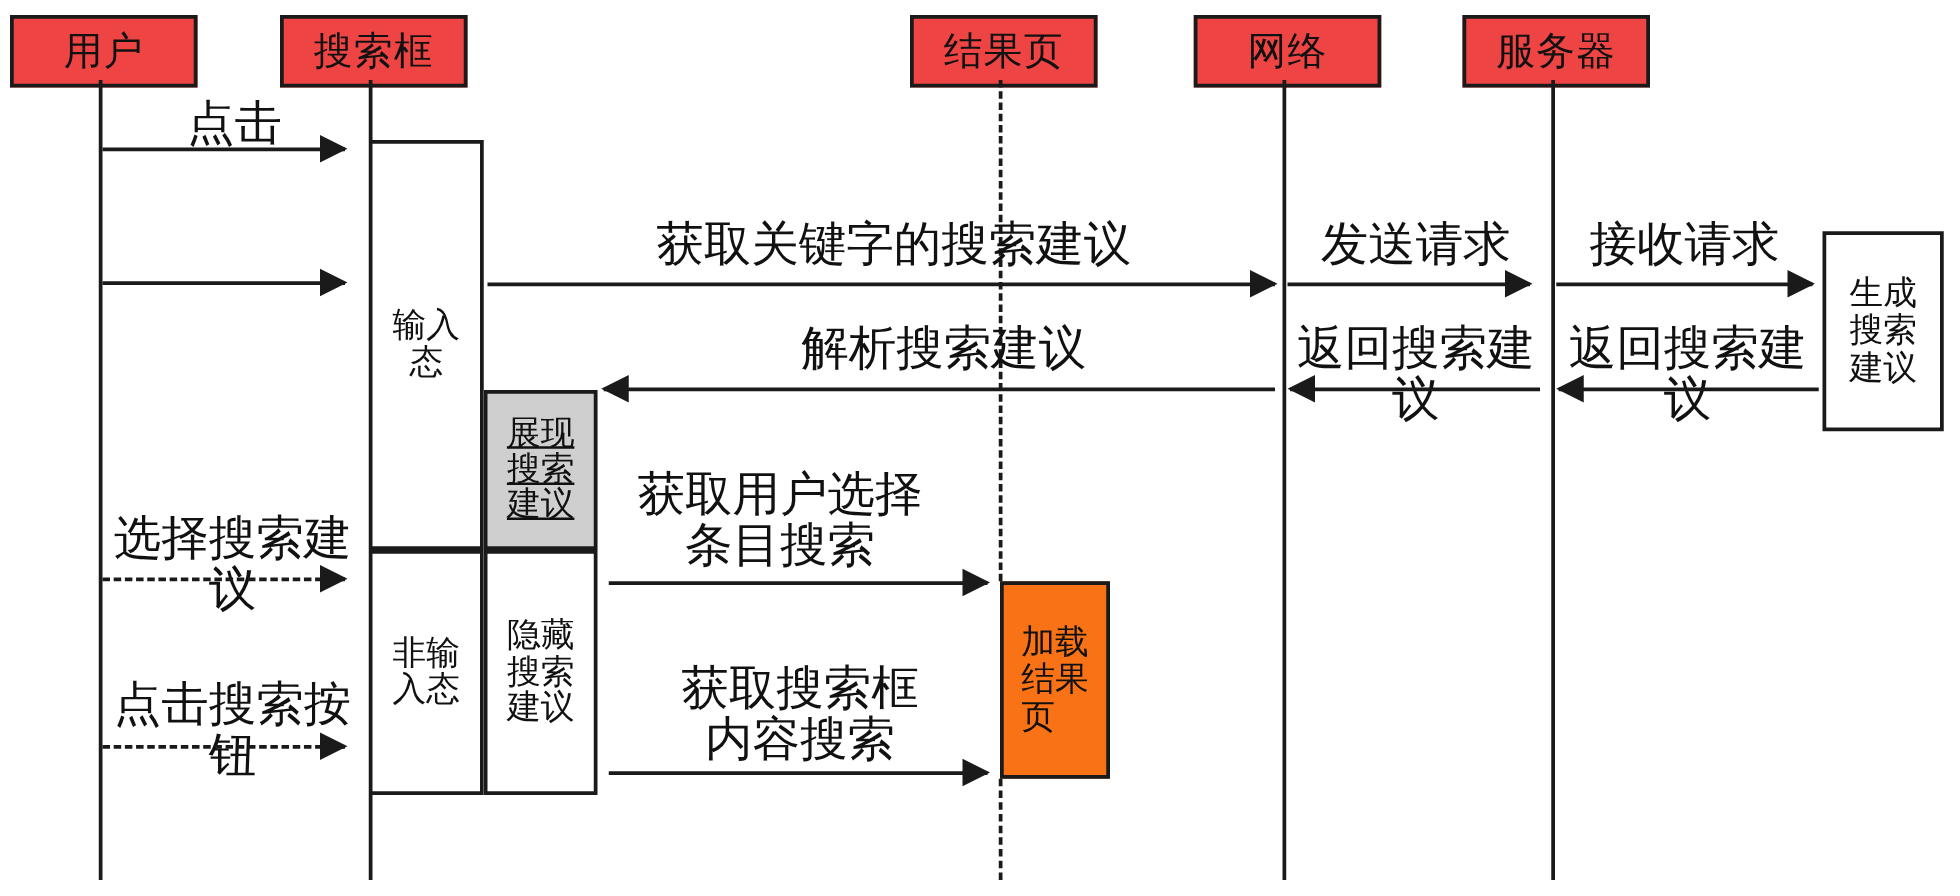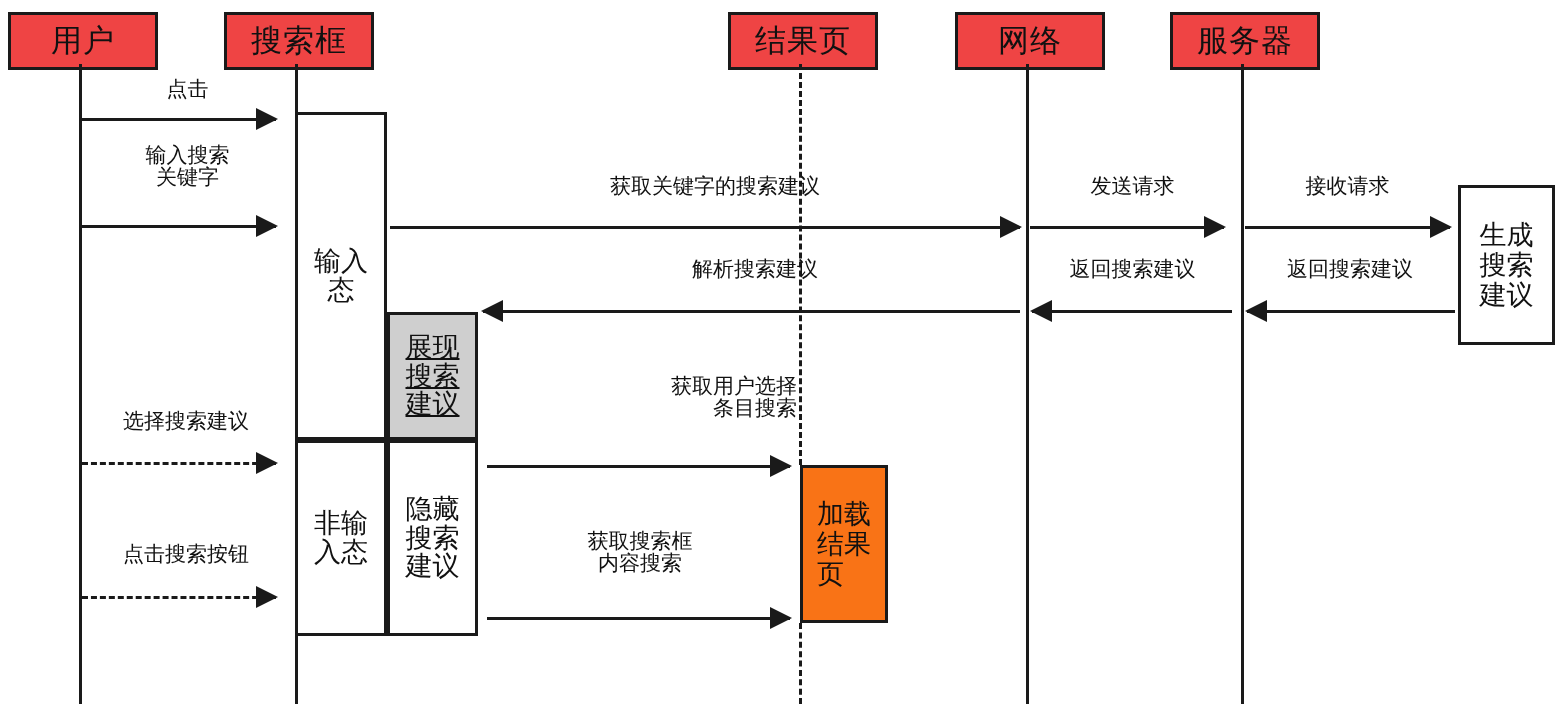--- a/index.html
+++ b/index.html
@@ -23,21 +23,21 @@
         font-size:27px;line-height:1.12;color:#111;}
 
   .msg{position:absolute;height:0;}
   .msg .shaft{position:absolute;left:0;top:0;height:0;border-top:3px solid #1a1a1a;width:100%;}
   .msg.dashed .shaft{border-top:3px dashed #1a1a1a;}
   .msg .head{position:absolute;top:-10px;width:0;height:0;
              border-top:11px solid transparent;border-bottom:11px solid transparent;}
   .msg.right .head{right:-2px;border-left:22px solid #1a1a1a;}
   .msg.left  .head{left:-2px; border-right:22px solid #1a1a1a;}
 
-  .lbl{position:absolute;text-align:center;font-size:21px;line-height:1.07;
+  .lbl{position:absolute;text-align:center;font-size:38px;line-height:1.07;
        color:#111;white-space:pre-line;}
 </style>
 </head>
 <body>
 
 <div id="stage">
 
   <div class="hdr-box" style="left:8px;top:12px;width:144px;height:52px;">用户</div>
 
   <div class="hdr-box" style="left:224px;top:12px;width:144px;height:52px;">搜索框</div>
@@ -93,22 +93,20 @@
 结果
 页</span>
   </div>
 
   <div class="lbl" style="left:85px;top:78px;width:205px;">点击</div>
   <div class="msg right" style="left:82px;top:118px;width:194px;">
     <div class="shaft"></div>
     <div class="head"></div>
   </div>
 
-  <div class="lbl" style="left: 85px; top: 144px; width: 205px; white-space: pre-line;">输入搜索
-关键字</div>
   <div class="msg right" style="left:82px;top:225px;width:194px;">
     <div class="shaft"></div>
     <div class="head"></div>
   </div>
 
   <div class="lbl" style="left:420px;top:175px;width:590px;">获取关键字的搜索建议</div>
   <div class="msg right" style="left:390px;top:226px;width:630px;">
     <div class="shaft"></div>
     <div class="head"></div>
   </div>
@@ -142,21 +140,21 @@
     <div class="shaft"></div>
     <div class="head"></div>
   </div>
 
   <div class="lbl" style="left:80px;top:410px;width:212px;">选择搜索建议</div>
   <div class="msg dashed right" style="left:82px;top:462px;width:194px;">
     <div class="shaft"></div>
     <div class="head"></div>
   </div>
 
-  <div class="lbl" style="left: 497px; top: 375px; width: 300px; white-space: pre-line; text-align: right;">获取用户选择
+  <div class="lbl" style="left: 474px; top: 375px; width: 300px; white-space: pre-line;">获取用户选择
 条目搜索</div>
   <div class="msg right" style="left:487px;top:465px;width:303px;">
     <div class="shaft"></div>
     <div class="head"></div>
   </div>
 
   <div class="lbl" style="left:80px;top:543px;width:212px;">点击搜索按钮</div>
   <div class="msg dashed right" style="left:82px;top:596px;width:194px;">
     <div class="shaft"></div>
     <div class="head"></div>

